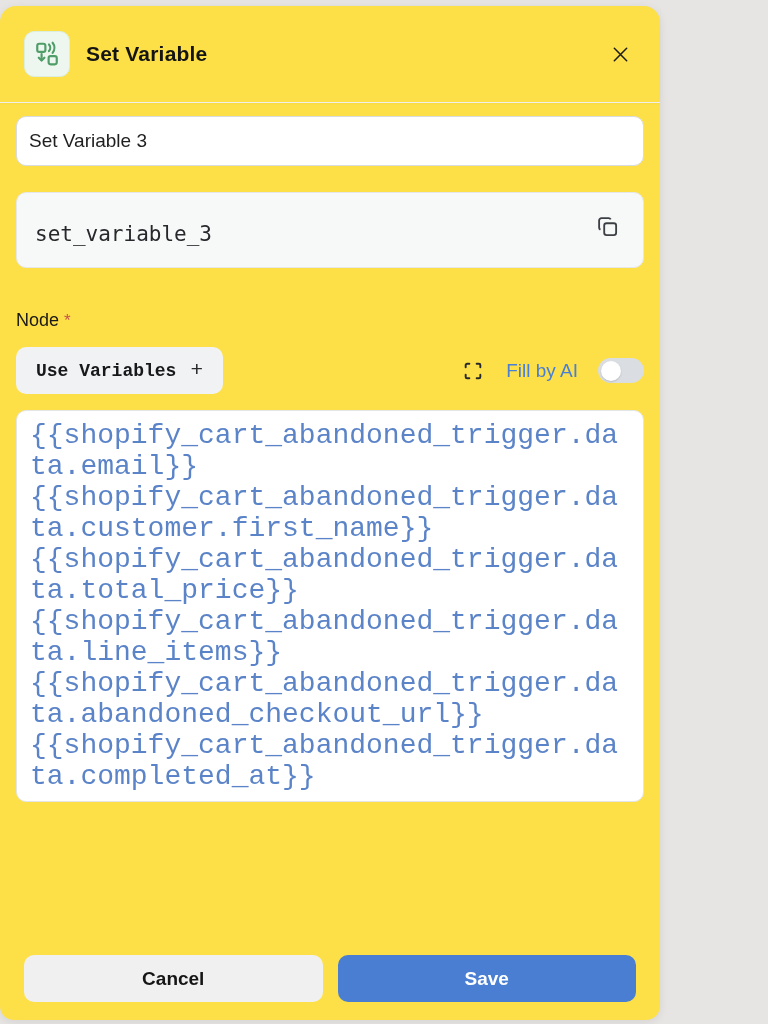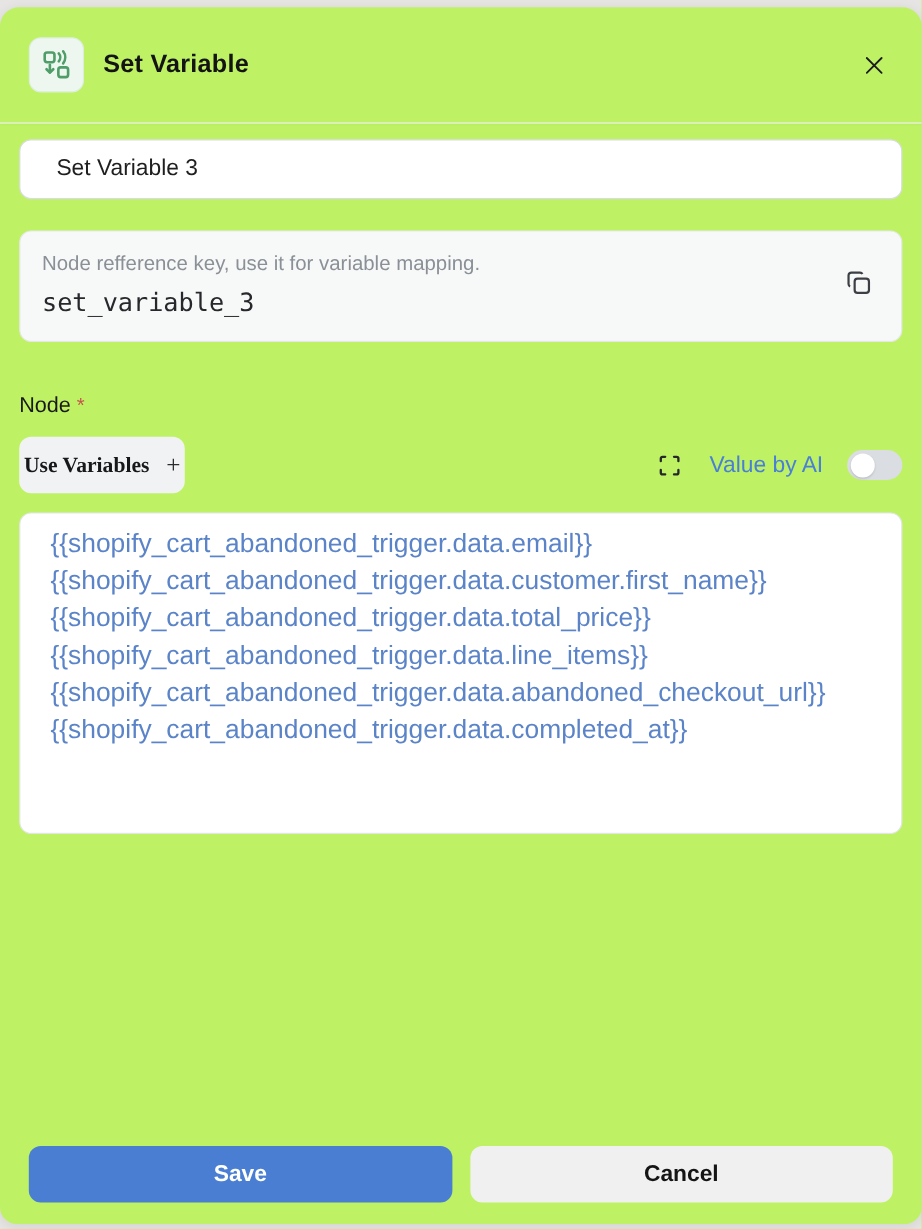--- a/index.html
+++ b/index.html
@@ -4,22 +4,22 @@
 <style>
   * { margin:0; padding:0; box-sizing:border-box; }
   html,body { width:768px; height:1024px; }
   body {
     background:#e7e5e4;
     font-family:"Liberation Sans", sans-serif;
     color:#1b1b1b;
     overflow:hidden;
   }
   .panel {
-    position:absolute; top:6px; left:0; width:768px; height:1014px;
-    background:#bef264; border-radius:16px 16px 14px 14px;
+    position:absolute; top:6px; left:0; width:660px; height:1014px;
+    background:#fde047; border-radius:16px 16px 14px 14px;
     box-shadow:0 2px 10px rgba(0,0,0,.08);
     display:flex; flex-direction:column;
   }
   
   .hdr {
     display:flex; align-items:center; gap:16px;
     padding:25px 24px 25px 24px;
     border-bottom:1px solid #efefef;
     box-shadow:0 1px 2px rgba(0,0,0,.03);
   }
@@ -34,21 +34,21 @@
     width:32px; height:32px; display:flex; align-items:center; justify-content:center;
     background:none; border:none; cursor:pointer;
   }
   
   .content { padding:0 16px; flex:1; }
   .field-label { margin-top:28px; font-size:18px; color:#191919; font-weight:500; }
   .req { color:#c4564c; margin-left:5px; font-size:17px; }
   .text-input {
     margin-top:13px; width:100%; height:50px;
     border:1px solid #d8dbdf; border-radius:10px;
-    padding:0 30px; font-size:19px; color:#1f1f1f;
+    padding:0 12px; font-size:19px; color:#1f1f1f;
     font-family:"Liberation Sans", sans-serif;
     background:#fff; outline:none; display:flex; align-items:center;
   }
   .ref-box {
     margin-top:26px; background:#f7f8f8; border:1px solid #e5e7e9;
     border-radius:10px; padding:17px 18px 20px 18px;
     display:flex; align-items:center; justify-content:space-between; gap:12px;
   }
   .ref-hint { font-size:17px; color:#8b9097; }
   .ref-key { margin-top:10px; font-family:"DejaVu Sans Mono", monospace; font-size:21px; color:#26282b; }
@@ -57,40 +57,40 @@
     margin-top:14px; width:100%; height:50px;
     border:1px solid #d8dbdf; border-radius:12px;
     padding:0 18px; font-size:19px; color:#1f1f1f;
     display:flex; align-items:center; justify-content:space-between;
     background:#fff; cursor:pointer;
   }
   .value-row {
     margin-top:16px; display:flex; align-items:center; justify-content:space-between;
   }
   .use-vars-btn {
-    height:47px; padding:0 4px; background:#f1f2f3; border:none; border-radius:10px;
+    height:47px; padding:0 20px; background:#f1f2f3; border:none; border-radius:10px;
     font-size:18px; font-weight:600; color:#17181a; display:flex; align-items:center; gap:14px;
-    cursor:pointer; font-family:Liberation Serif, serif;
+    cursor:pointer; font-family:Liberation Mono, monospace;
   }
   .use-vars-btn .plus { font-size:21px; font-weight:400; color:#2a2b2d; }
   .right-tools { display:flex; align-items:center; gap:20px; }
   .expand-btn { background:none; border:none; cursor:pointer; padding:2px; display:flex; }
   .fill-ai-label { font-size:19px; color:#4a7fd6; }
   .toggle {
     width:46px; height:25px; border-radius:13px; background:#dadde1;
     position:relative; border:none; cursor:pointer; flex:0 0 auto;
   }
   .toggle .knob {
     position:absolute; top:2.5px; left:3px; width:20px; height:20px;
     border-radius:50%; background:#fff; box-shadow:0 1px 2px rgba(0,0,0,.15);
   }
   .code-box {
     margin-top:16px; border:1px solid #e3e5e8; border-radius:10px;
-    padding:9px 25px; background:#fff;
-    font-family:Liberation Sans, sans-serif; font-size:22px; line-height:31px;
+    padding:9px 13px; background:#fff;
+    font-family:Liberation Mono, monospace; font-size:28px; line-height:31px;
     color:#5b84c8; white-space:pre-wrap; word-break:break-all;
     min-height:268px;
   }
   
   .footer { display:flex; gap:15px; padding:0 24px 18px 24px; margin-top:auto; }
   .btn {
     flex:1; height:47px; border:none; border-radius:10px;
     font-size:19px; font-weight:600; cursor:pointer;
     font-family:"Liberation Sans", sans-serif;
   }
@@ -122,21 +122,20 @@
   </div>
 
   <div class="content">
 
     <div class="text-input">
       <span>Set Variable 3</span>
     </div>
 
     <div class="ref-box">
       <div>
-        <div class="ref-hint">Node refference key, use it for variable mapping.</div>
         <div class="ref-key">set_variable_3</div>
       </div>
       <button class="copy-btn" aria-label="Copy reference key">
         <svg width="26" height="26" viewBox="0 0 24 24" fill="none" stroke="#3c4045" stroke-width="1.7" stroke-linejoin="round">
           <rect x="8.5" y="8.5" width="11" height="11" rx="2.2"></rect>
           <path d="M5 14.5 A2.2 2.2 0 0 1 3.8 12.6 V6 A2.2 2.2 0 0 1 6 3.8 h6.6 A2.2 2.2 0 0 1 14.5 5"></path>
         </svg>
       </button>
     </div>
 
@@ -152,34 +151,34 @@
       </button>
       <div class="right-tools">
         <button class="expand-btn" aria-label="Expand editor">
           <svg width="22" height="22" viewBox="0 0 24 24" fill="none" stroke="#26282b" stroke-width="2.1" stroke-linecap="round">
             <path d="M4 8 V5.5 A1.5 1.5 0 0 1 5.5 4 H8"></path>
             <path d="M16 4 h2.5 A1.5 1.5 0 0 1 20 5.5 V8"></path>
             <path d="M20 16 v2.5 A1.5 1.5 0 0 1 18.5 20 H16"></path>
             <path d="M8 20 H5.5 A1.5 1.5 0 0 1 4 18.5 V16"></path>
           </svg>
         </button>
-        <span class="fill-ai-label">Value by AI</span>
+        <span class="fill-ai-label">Fill by AI</span>
         <button class="toggle" aria-label="Fill by AI toggle">
           <span class="knob"></span>
         </button>
       </div>
     </div>
 
     <div class="code-box">{{shopify_cart_abandoned_trigger.data.email}}
 {{shopify_cart_abandoned_trigger.data.customer.first_name}}
 {{shopify_cart_abandoned_trigger.data.total_price}}
 {{shopify_cart_abandoned_trigger.data.line_items}}
 {{shopify_cart_abandoned_trigger.data.abandoned_checkout_url}}
 {{shopify_cart_abandoned_trigger.data.completed_at}}</div>
 
   </div>
 
   <div class="footer">
+    <button class="btn btn-cancel">Cancel</button>
     <button class="btn btn-save">Save</button>
-    <button class="btn btn-cancel">Cancel</button>
   </div>
 
 </div>
 
 </body></html>

